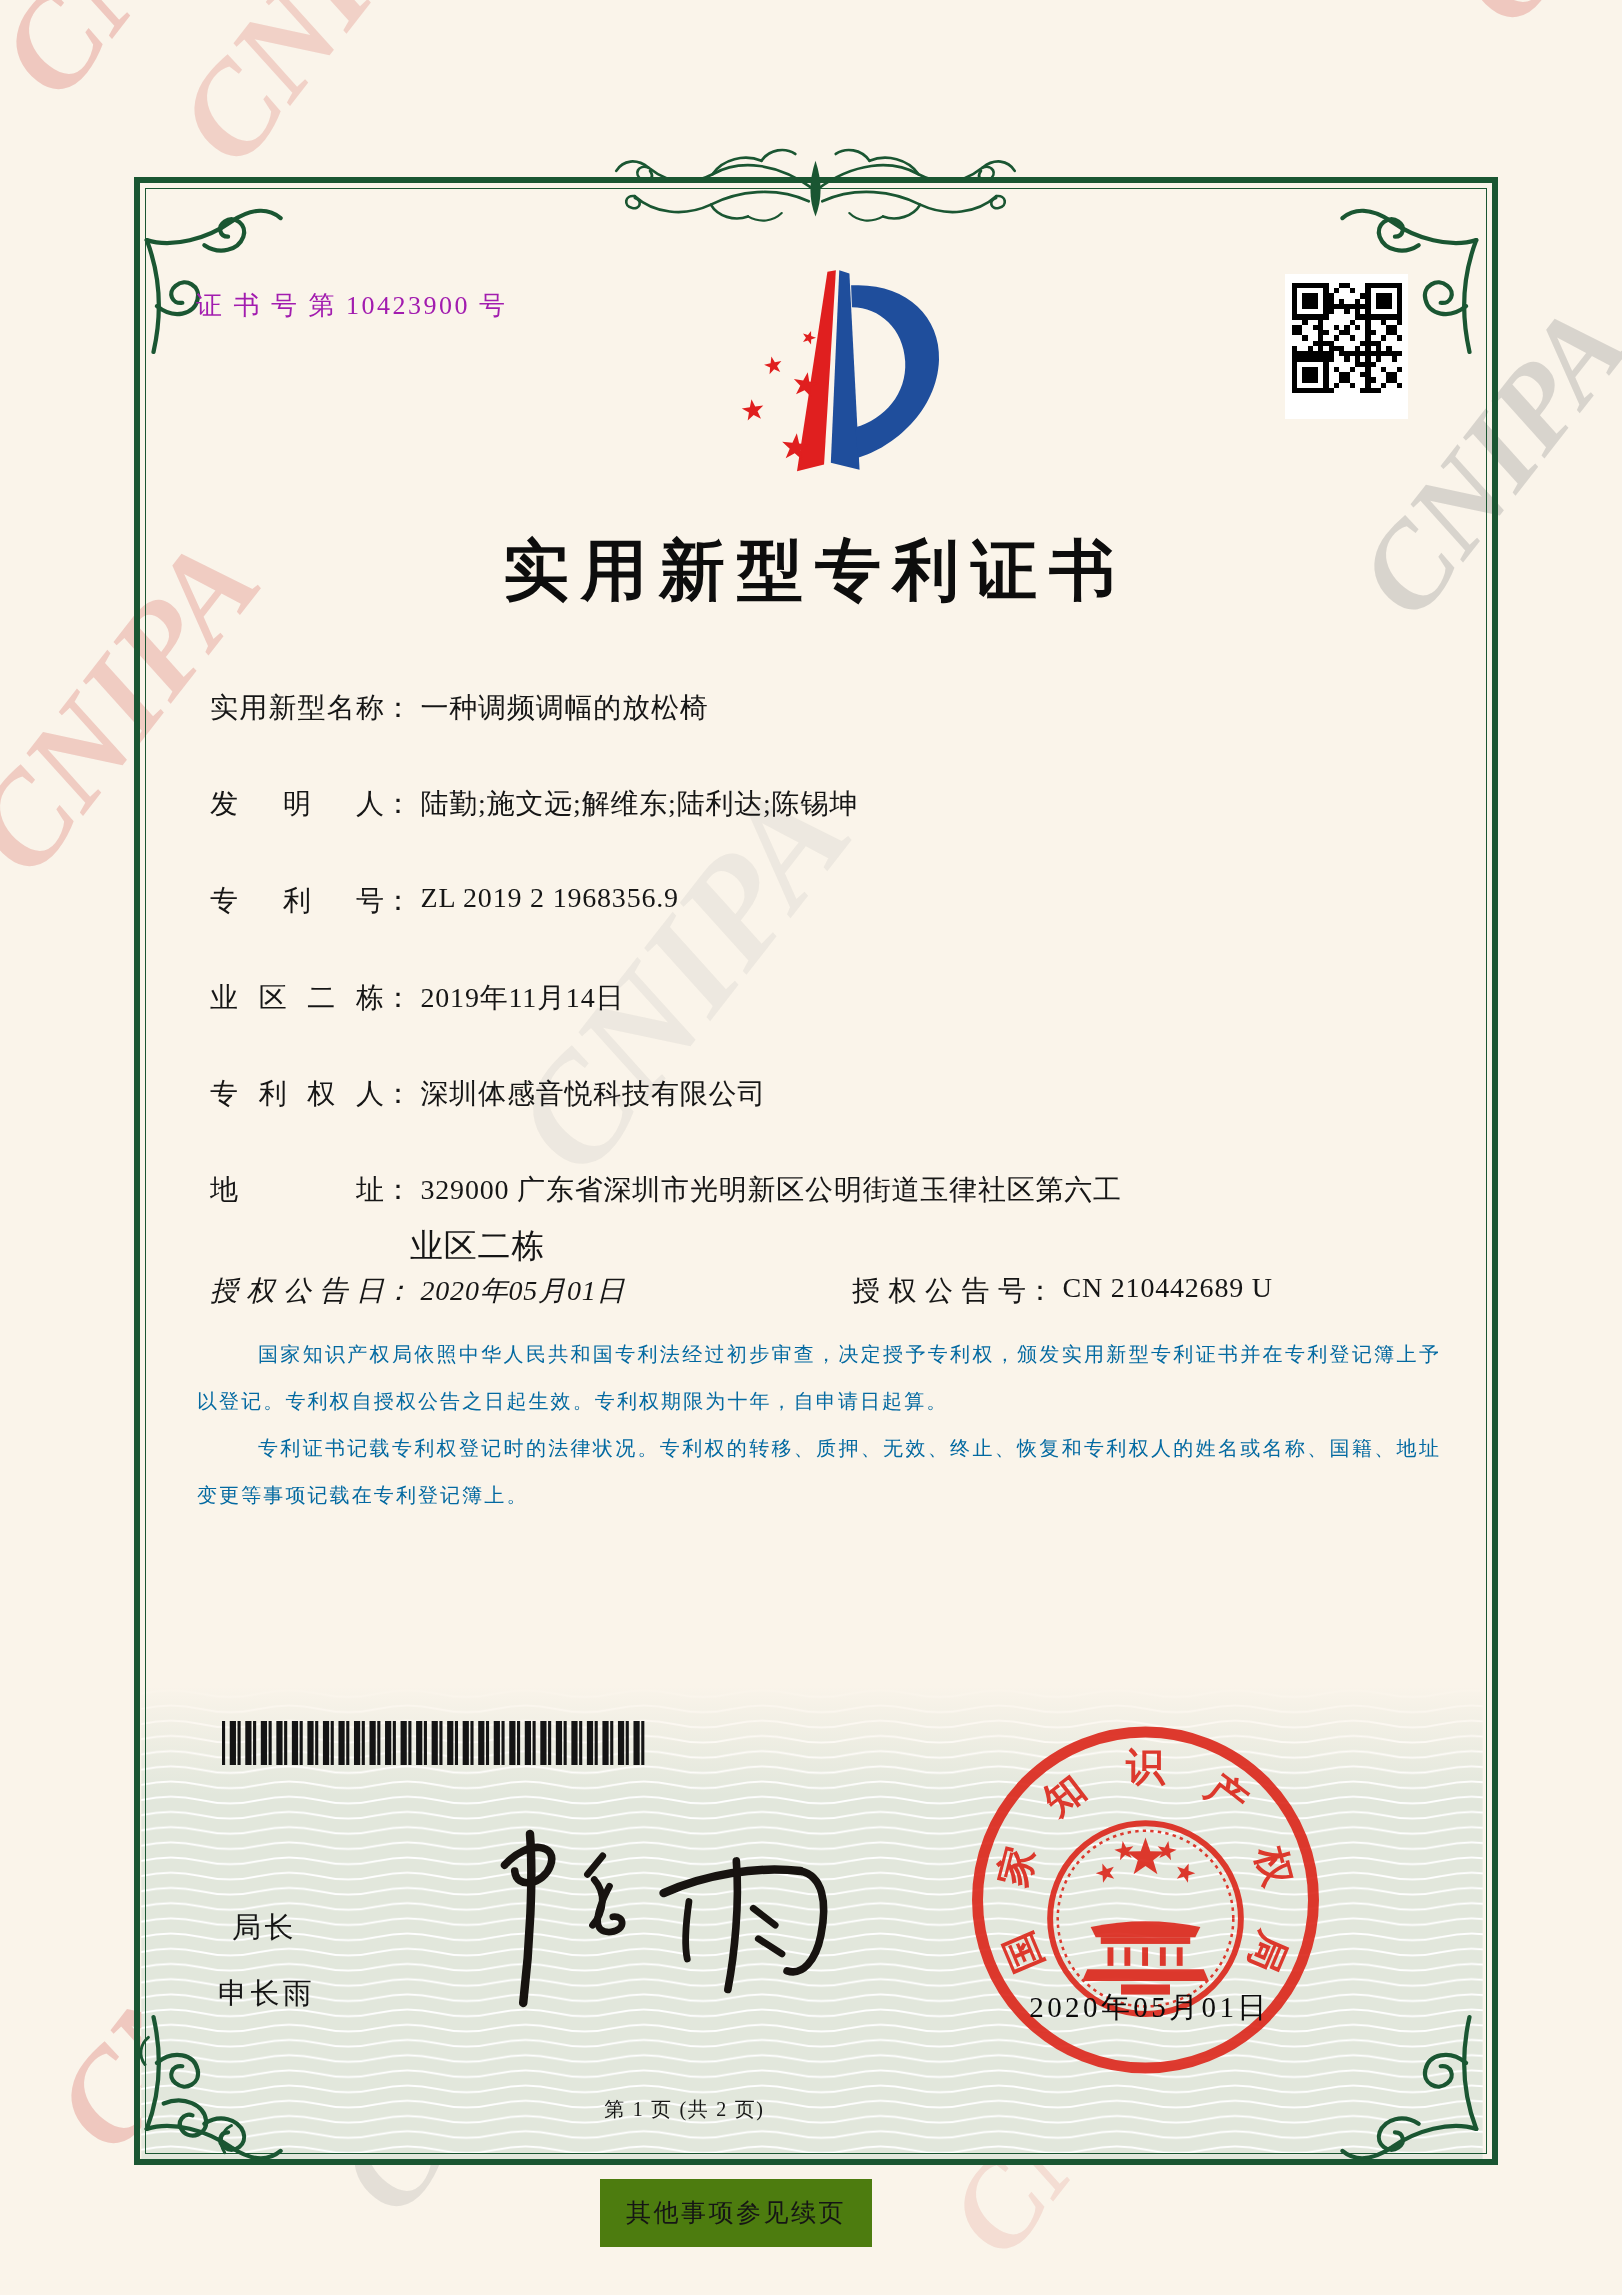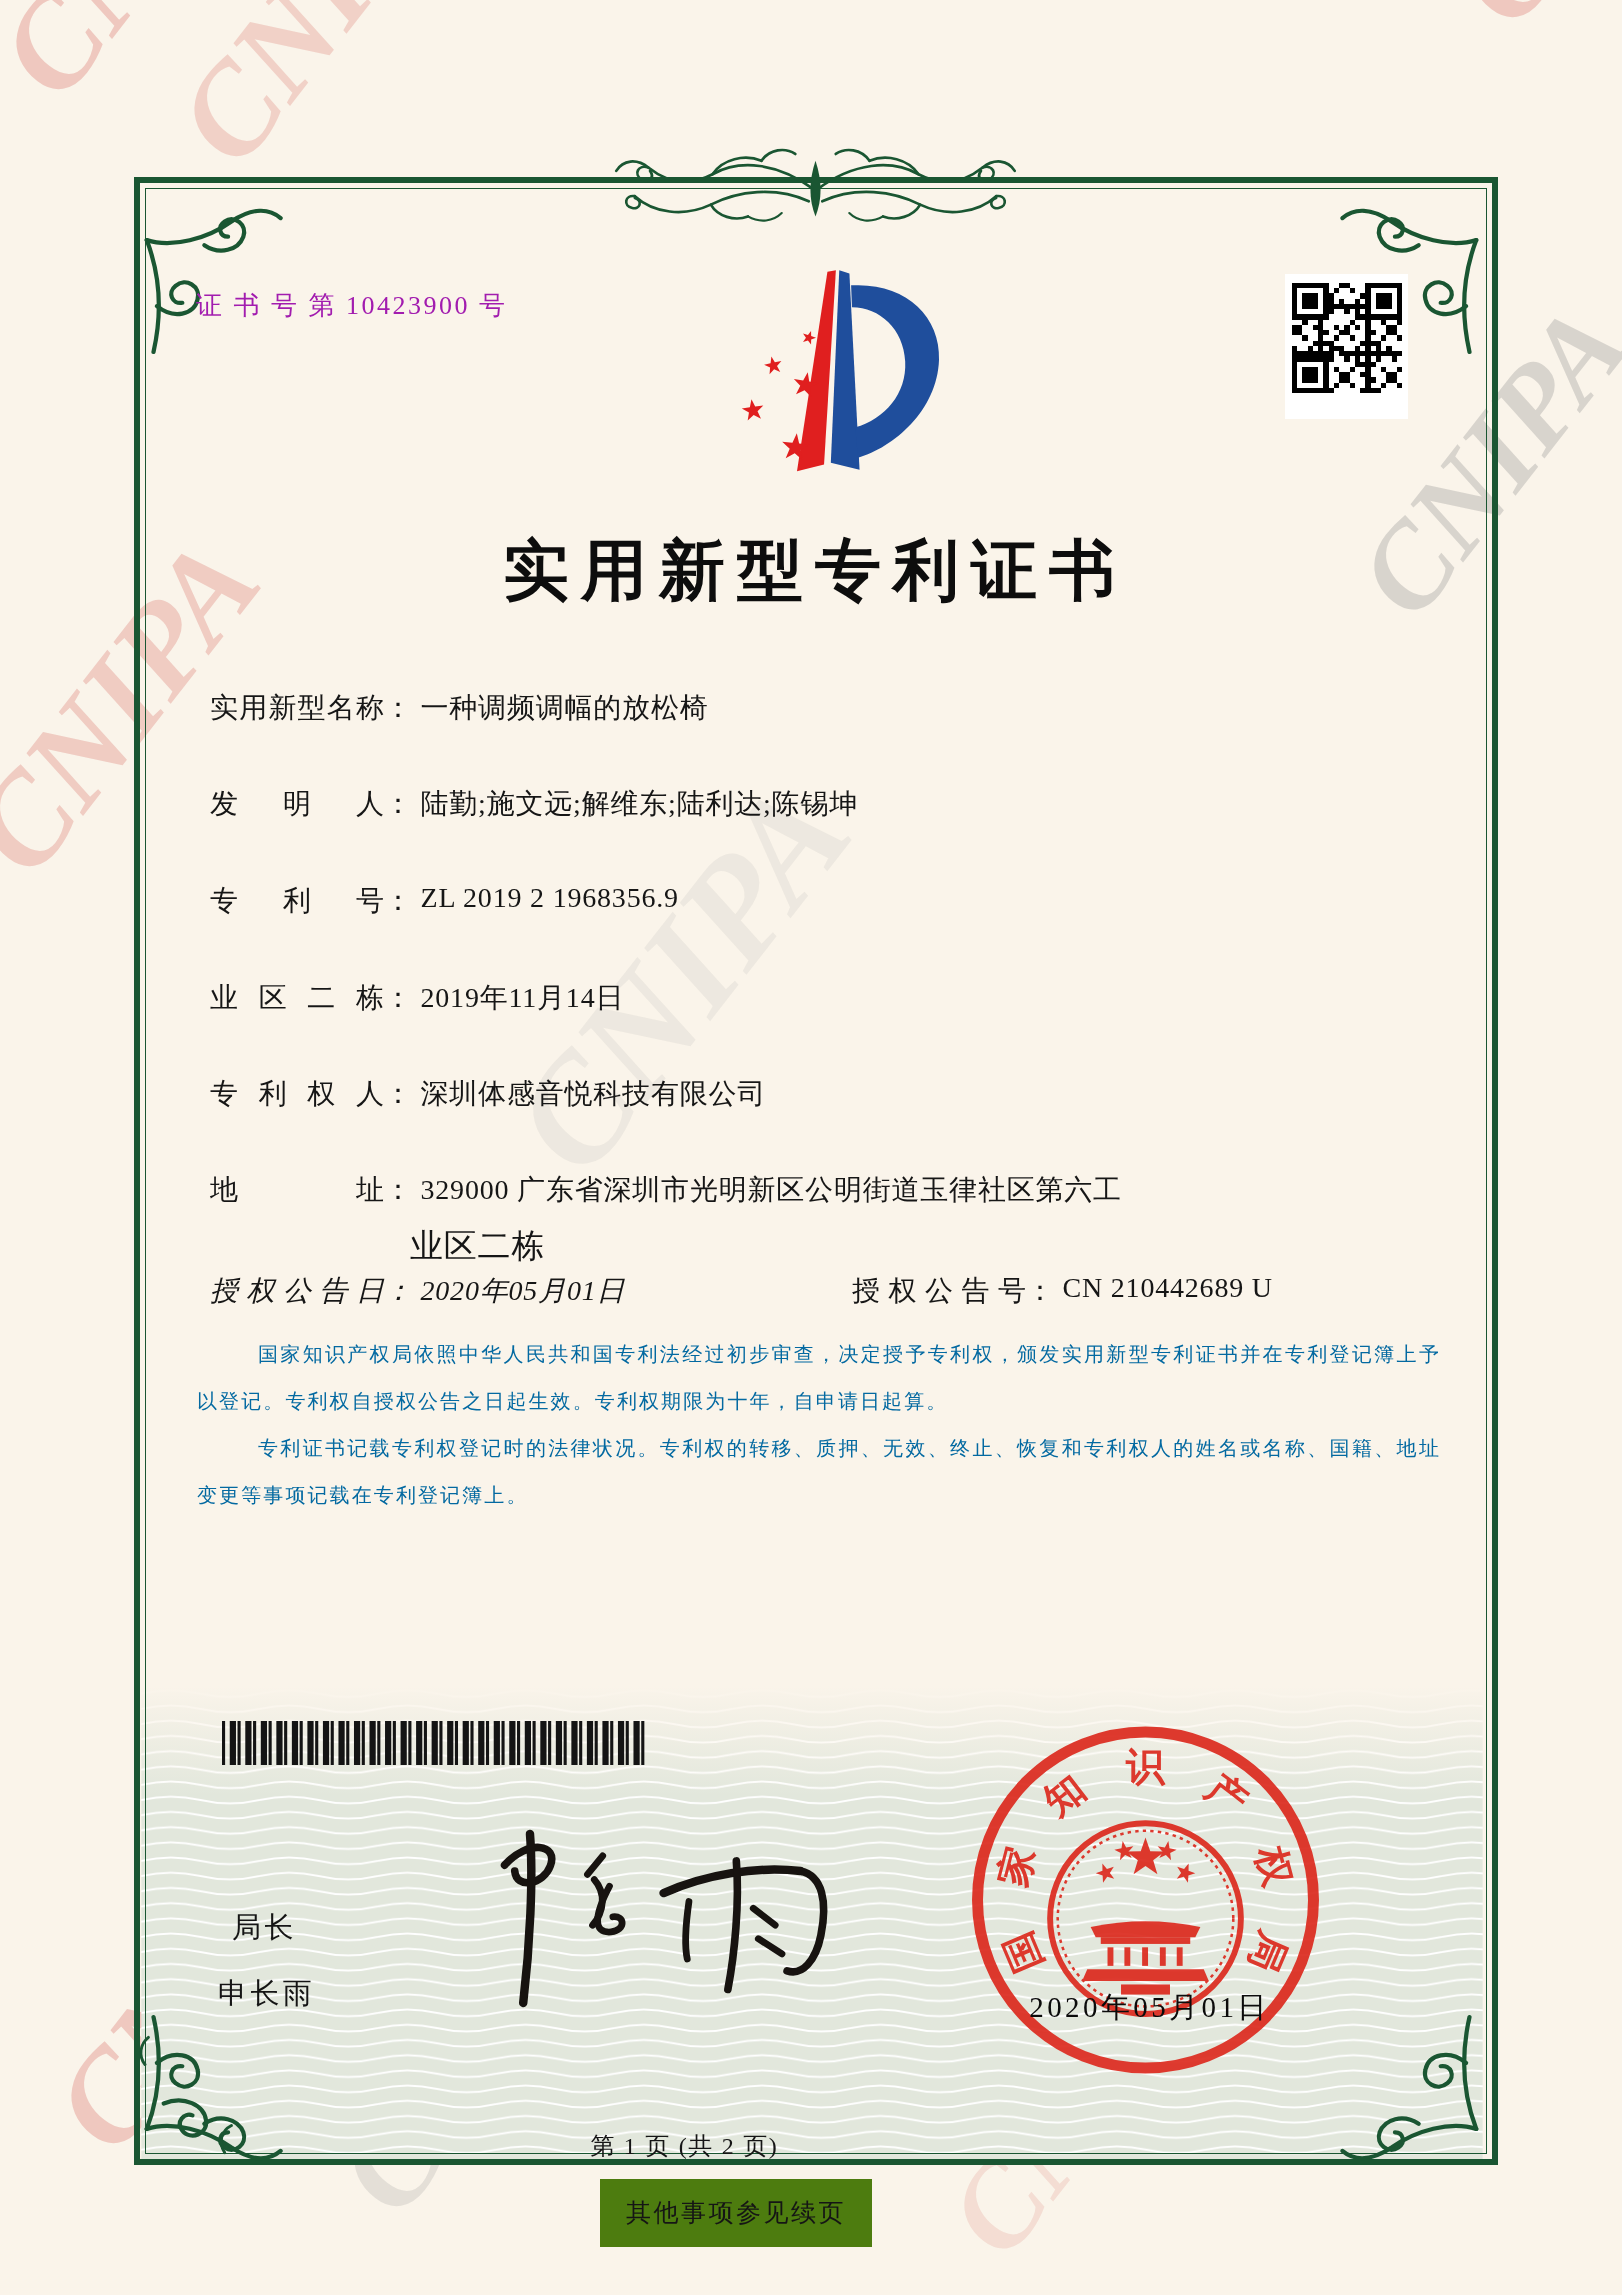--- a/index.html
+++ b/index.html
@@ -37,21 +37,21 @@
       text-align:justify;color:#0369a1;letter-spacing:2.1px;}
   .body-text p{margin:0;text-indent:61px;}
   .barcode{position:absolute;left:222px;top:1721px;z-index:4;}
   .director-label{position:absolute;left:232px;top:1908px;font-size:29px;letter-spacing:3.4px;}
   .director-name{position:absolute;left:218px;top:1974px;font-size:29px;letter-spacing:3.4px;}
   .signature{position:absolute;left:486px;top:1827px;z-index:4;}
   .seal{position:absolute;left:964px;top:1716px;z-index:5;}
   .seal-date{position:absolute;left:972px;top:1988px;width:355px;text-align:center;
       font-size:29px;letter-spacing:3.4px;color:#0b0b0b;z-index:6;}
   .page-footer{position:absolute;left:473px;top:2096px;width:423px;text-align:center;
-      font-size:24px;letter-spacing:1.7px;z-index:4;margin-top:34px;}
+      font-size:20px;letter-spacing:1.7px;z-index:4;}
   .cont-note{position:absolute;left:600px;top:2179px;width:272px;height:68px;background:#4d7c0f;
       text-align:center;line-height:68px;font-size:25px;letter-spacing:2.5px;z-index:4;}
   .qr-box{position:absolute;left:1285px;top:274px;width:123px;height:145px;background:#ffffff;z-index:4;}
   .qr-box svg{position:absolute;left:6.8px;top:8.5px;}
   .logo{position:absolute;left:714px;top:260px;z-index:4;}
 </style>
 </head>
 <body>
 
 <div id="wm-layer">

